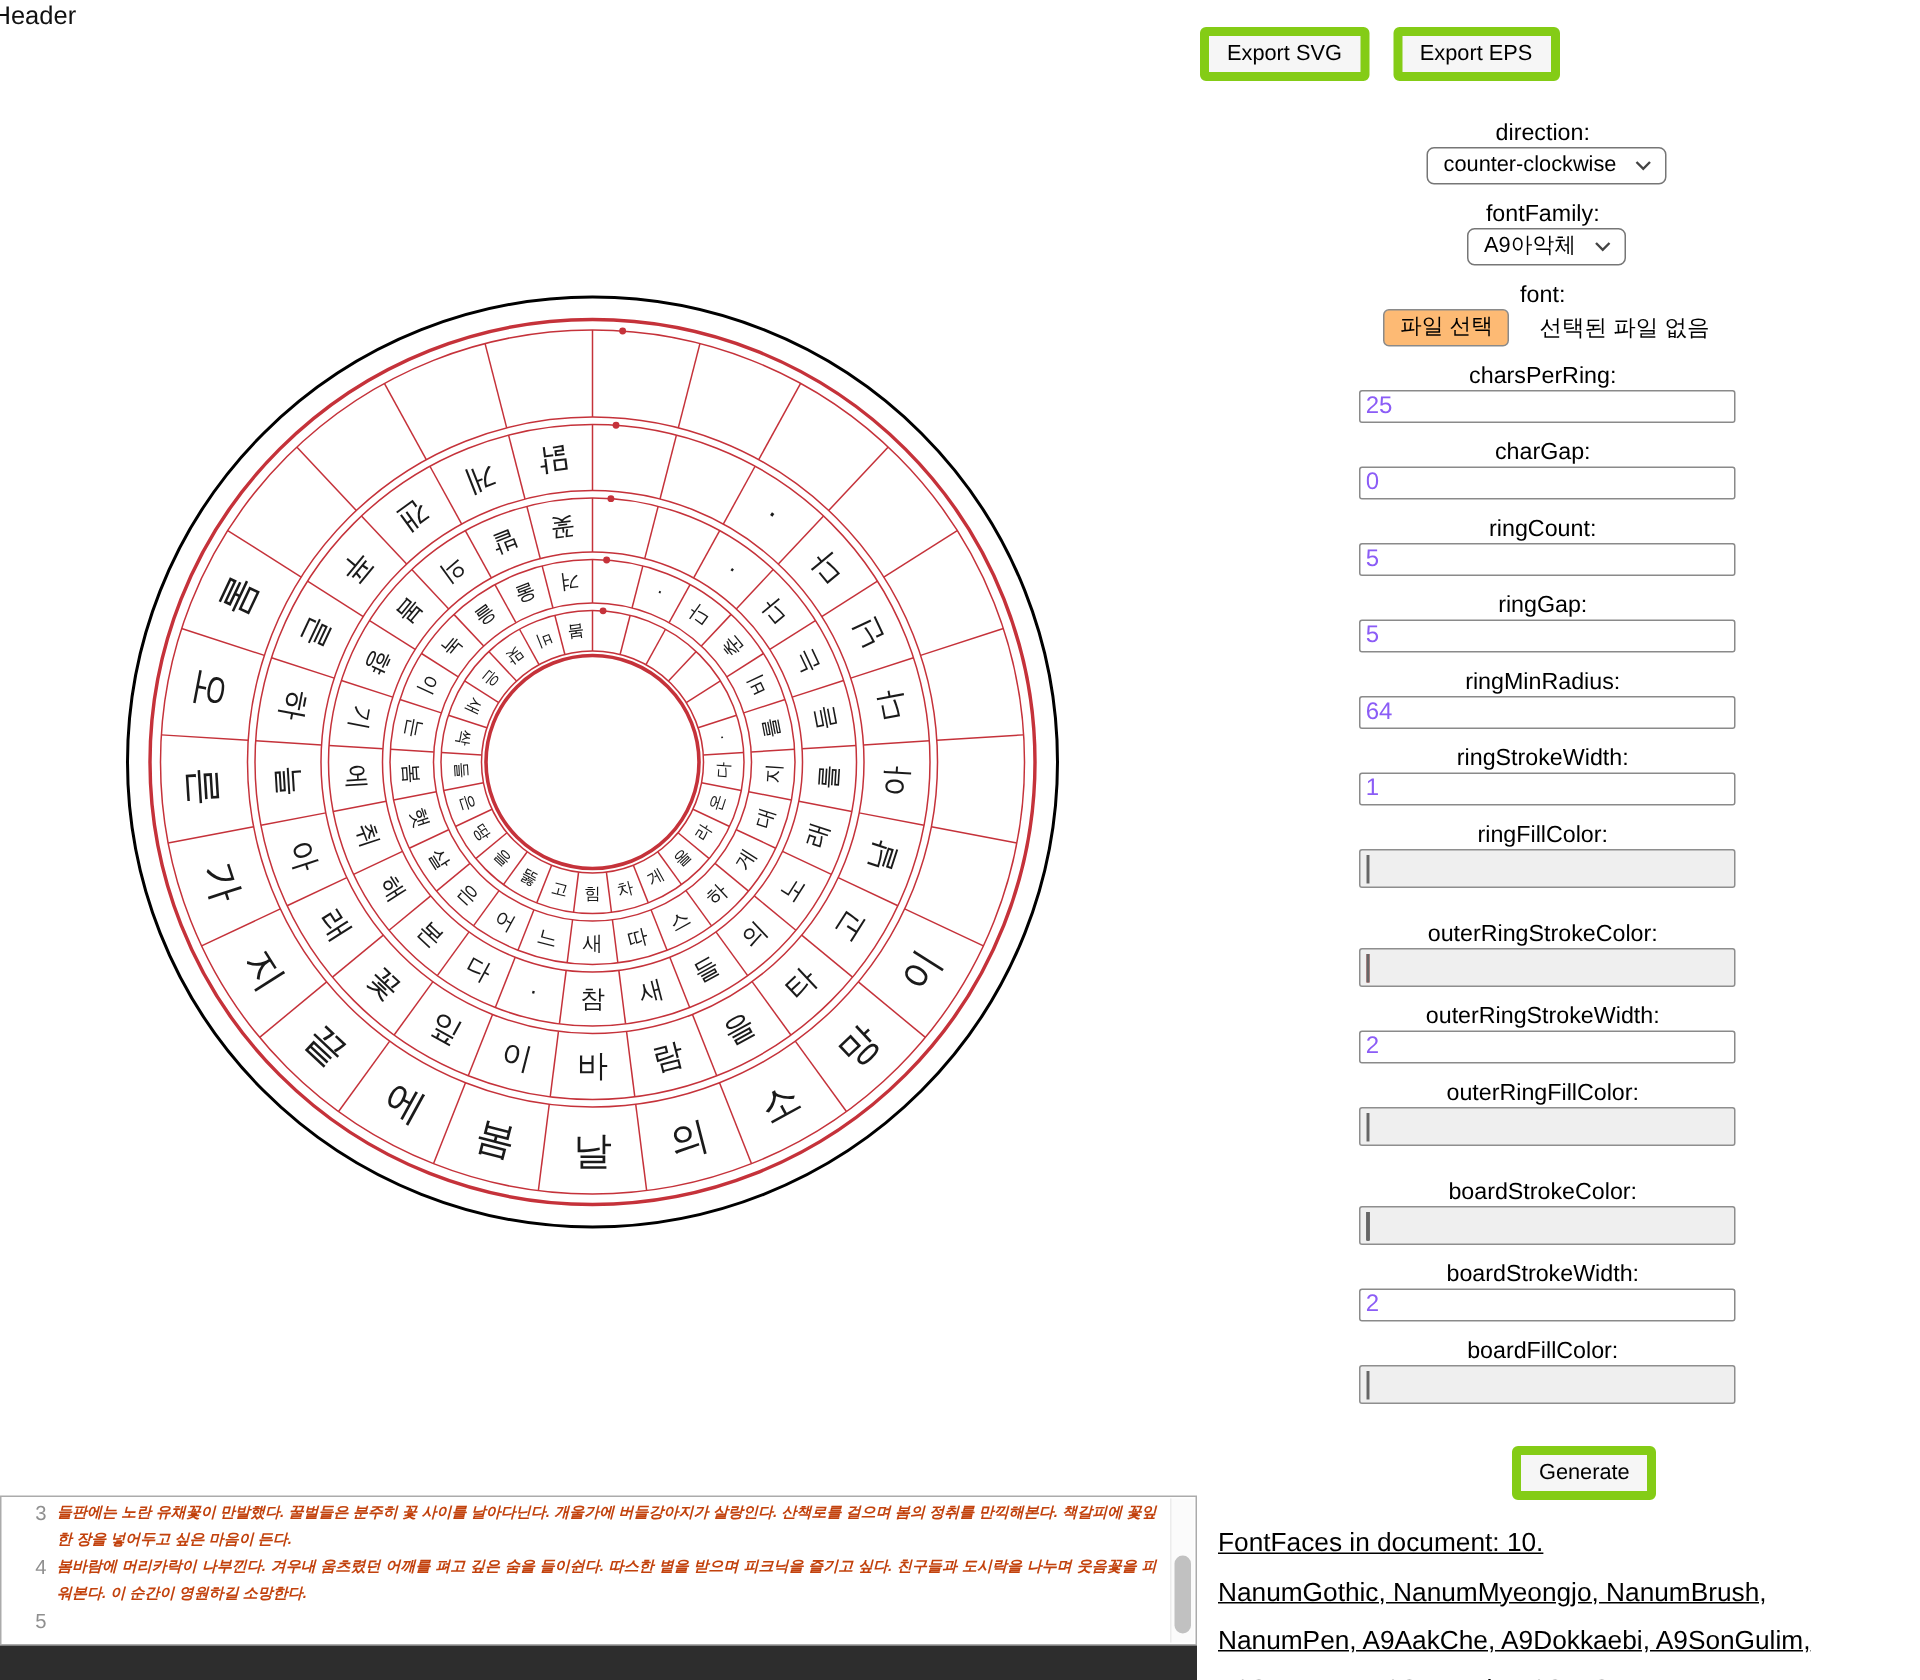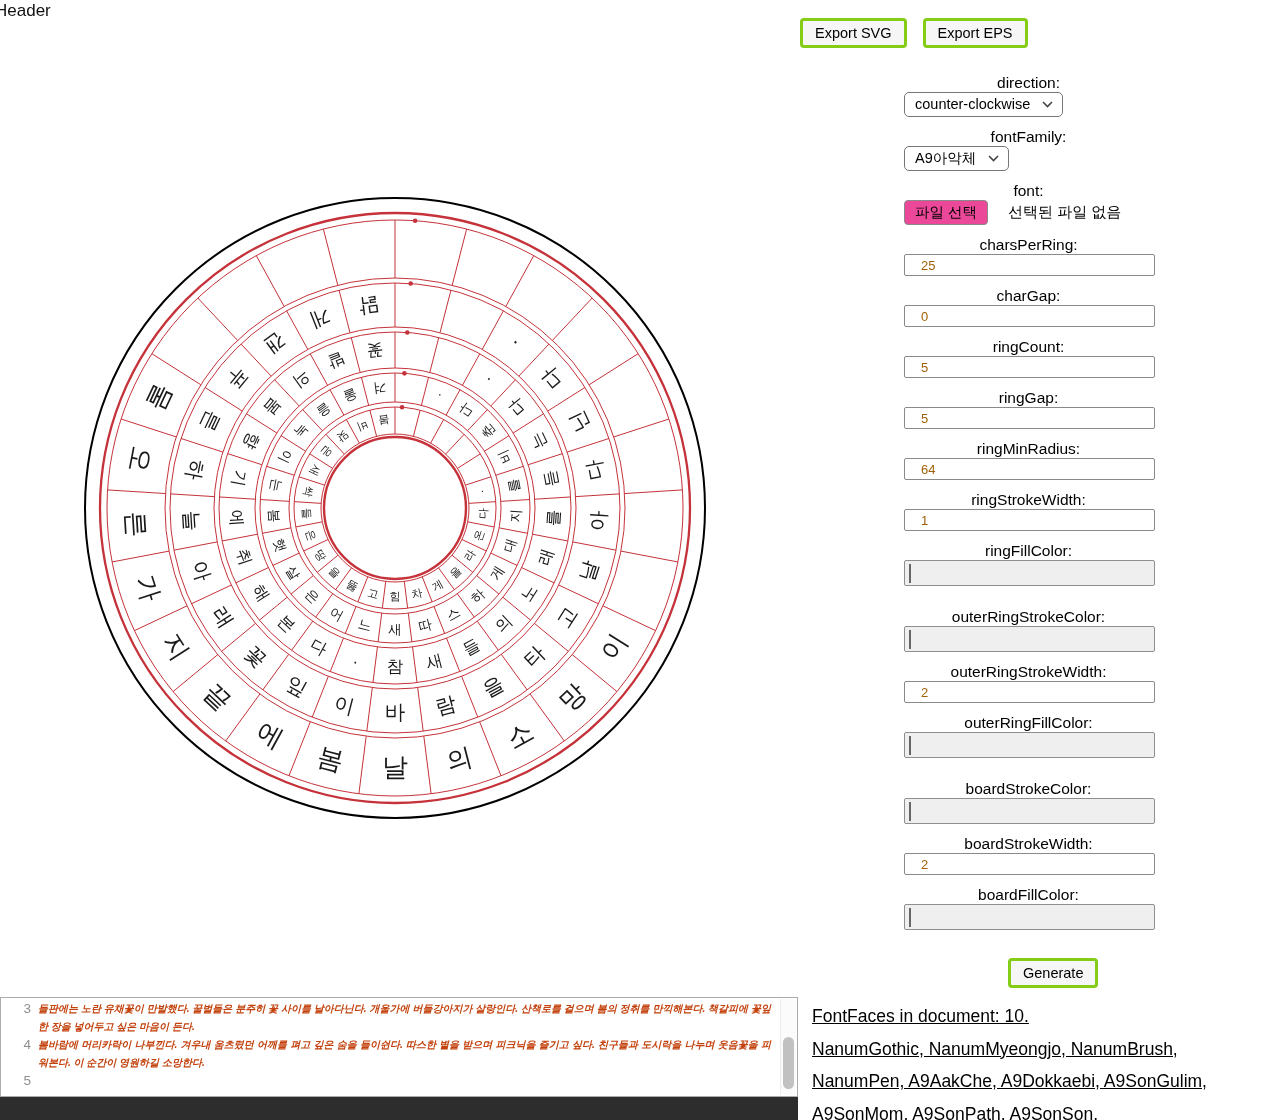--- a/index.html
+++ b/index.html
@@ -8,40 +8,40 @@
     background:#ffffff;font-family:"Liberation Sans",sans-serif;color:#000;
   }
   
   .page-header{position:absolute;left:-5px;top:1px;font-size:17px;color:#111;}
   
   #wheel-svg{position:absolute;left:35px;top:148px;}
   
   .panel{position:absolute;left:800px;top:18px;width:462px;}
   .btnrow{display:flex;gap:16px;margin-bottom:26px;}
   .btn{
-    background:#f6f6f6;border:3px solid #84cc16;border-radius:4px;
+    background:#f6f6f6;border:6px solid #84cc16;border-radius:4px;
     padding:3px 12px;font-size:14.5px;font-family:inherit;color:#000;line-height:18px;
   }
   .row{display:flex;justify-content:flex-end;align-items:center;margin-bottom:11px;flex-direction:column;}
   .row.grp{margin-top:22px;}
   .lbl{font-size:15.5px;margin-right:5px;white-space:nowrap;}
-  .ctl{width:254px;display:flex;align-items:center;flex:0 0 auto;}
+  .ctl{width:254px;display:flex;align-items:center;flex:0 0 auto;justify-content:center;}
   .tinput{
     width:251px;height:22px;box-sizing:border-box;border:1px solid #8a8a8a;
-    border-radius:2px;font-size:13px;font-family:inherit;padding:0 16px;background:#fff;color:#a16207;
+    border-radius:2px;font-size:16px;font-family:inherit;padding:0 4px;background:#fff;color:#8b5cf6;
   }
   .sel{
     display:inline-flex;align-items:center;gap:12px;background:#fff;
     border:1px solid #767676;border-radius:5px;padding:2px 9px 3px 10px;
     font-size:14.5px;line-height:18px;cursor:default;
   }
   .sel.wide{min-width:78px;justify-content:space-between;}
   .chev{width:11px;height:7px;flex:0 0 auto;}
   .filebtn{
-    background:#ec4899;border:1px solid #8a8a8a;border-radius:4px;
+    background:#fdba74;border:1px solid #8a8a8a;border-radius:4px;
     padding:2px 10px;font-size:14.5px;font-family:inherit;line-height:19px;
   }
   .filetxt{font-size:15px;margin-left:20px;}
   .color{
     width:251px;height:26px;box-sizing:border-box;background:#efefef;
     border:1px solid #8e8e8e;border-radius:2px;padding:4px;
   }
   .color .swatch{width:100%;height:100%;box-sizing:border-box;border:1px solid #666;}
   .genrow{display:flex;justify-content:flex-end;margin-top:28px;margin-bottom:12px;}
   .genrow .ctl{justify-content:flex-start;padding-left:4px;}

